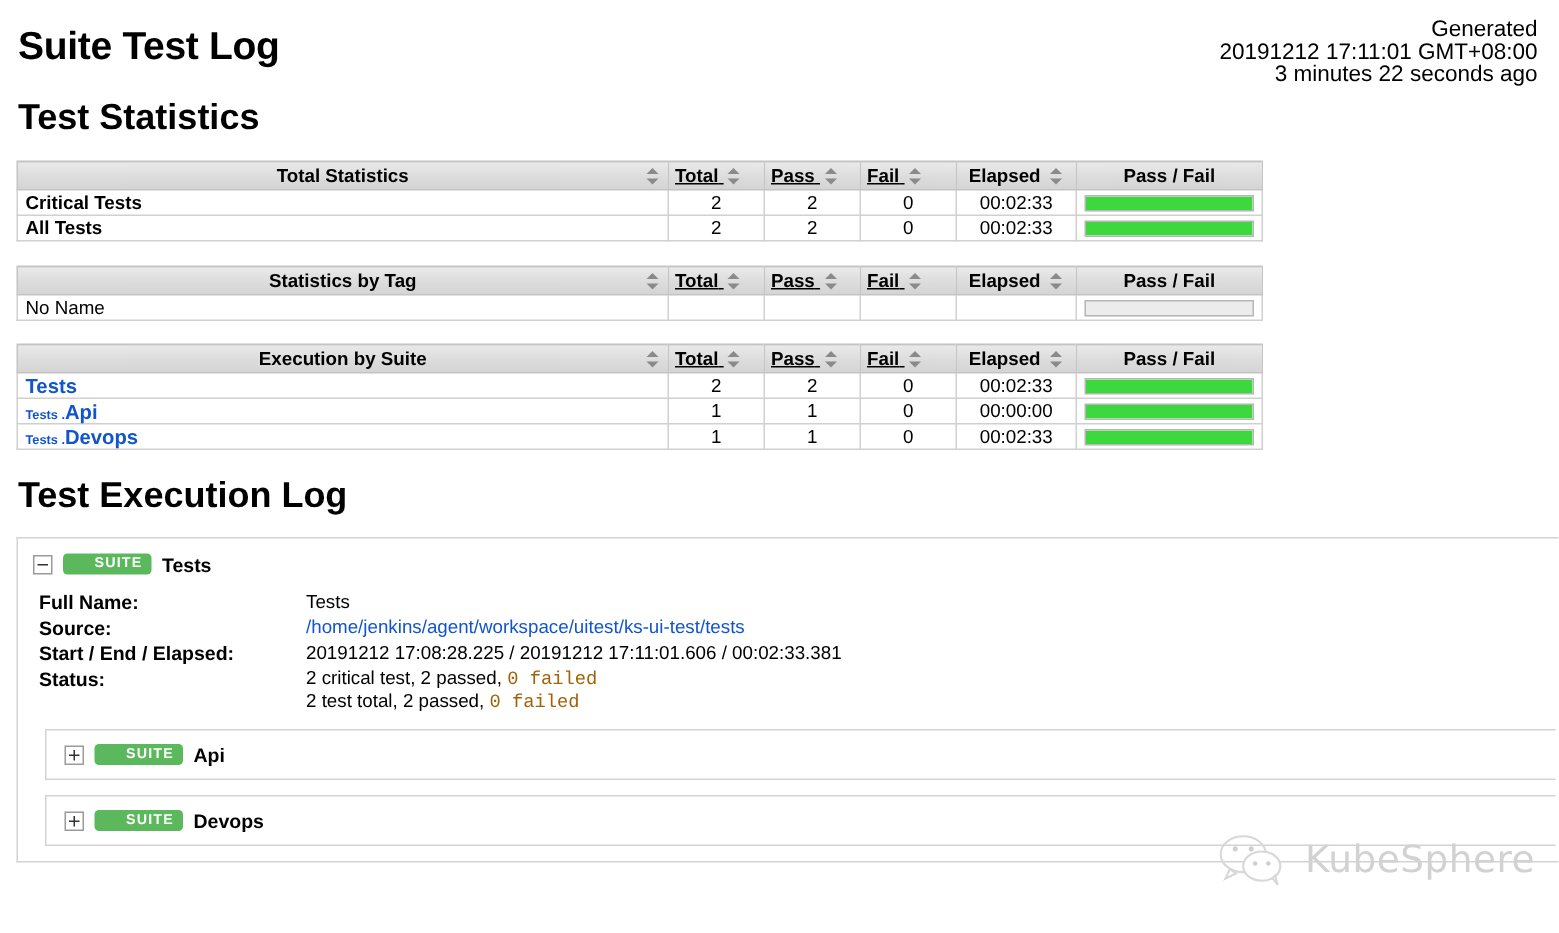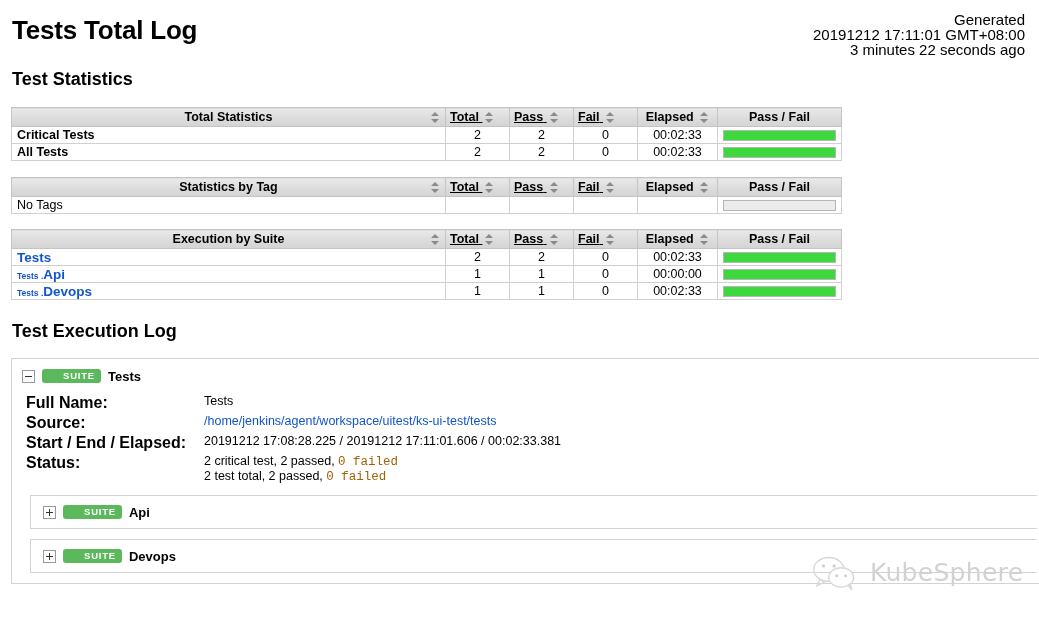--- a/index.html
+++ b/index.html
@@ -41,21 +41,21 @@
     font-size: 15px;
     line-height: 15px;
     color: #000;
   }
 
   
   .section-title {
     position: absolute;
     left: 12px;
     margin: 0;
-    font-size: 18px;
+    font-size: 24px;
     font-weight: bold;
     line-height: 22px;
     color: #000;
   }
   #stats-title { top: 68px; }
   #log-title   { top: 320px; }
 
   
   .stats-table {
     position: absolute;
@@ -260,21 +260,21 @@
     border-collapse: collapse;
     font-size: 12.5px;
   }
   .meta th {
     text-align: left;
     font-weight: bold;
     padding: 1px 0;
     width: 178px;
     vertical-align: top;
     color: #000;
-    font-size: 16px;
+    font-size: 13px;
   }
   .meta td {
     padding: 1px 0;
     vertical-align: top;
     color: #000;
     font-size: 12.5px;
   }
   .src-link {
     color: #15c;
     text-decoration: none;
@@ -312,21 +312,21 @@
     letter-spacing: 0.3px;
     font-family: "DejaVu Sans", sans-serif;
     font-weight: normal;
     line-height: 30px;
   }
 </style>
 </head>
 <body>
 
 <div class="page-header">
-  <h1 class="main-title">Tests Total Log</h1>
+  <h1 class="main-title">Suite Test Log</h1>
   <div class="generated-block">
     <div>Generated</div>
     <div>20191212 17:11:01 GMT+08:00</div>
     <div>3 minutes 22 seconds ago</div>
   </div>
 </div>
 
 <h2 class="section-title" id="stats-title">Test Statistics</h2>
 
 <table class="stats-table" id="table-total">
@@ -424,21 +424,21 @@
         <span>Elapsed</span>
         <span class="sort-arrows"></span>
       </th>
       <th class="col-graph">
         <span>Pass / Fail</span>
       </th>
     </tr>
   </thead>
   <tbody>
     <tr>
-      <td class="cell-label" style="font-weight:normal">No Tags</td>
+      <td class="cell-label" style="font-weight:normal">No Name</td>
       <td class="cell-num"></td>
       <td class="cell-num"></td>
       <td class="cell-num"></td>
       <td class="cell-elapsed"></td>
       <td class="cell-graph">
         <span class="bar empty">
             <i style="width: 0%;"></i>
           </span>
       </td>
     </tr>

